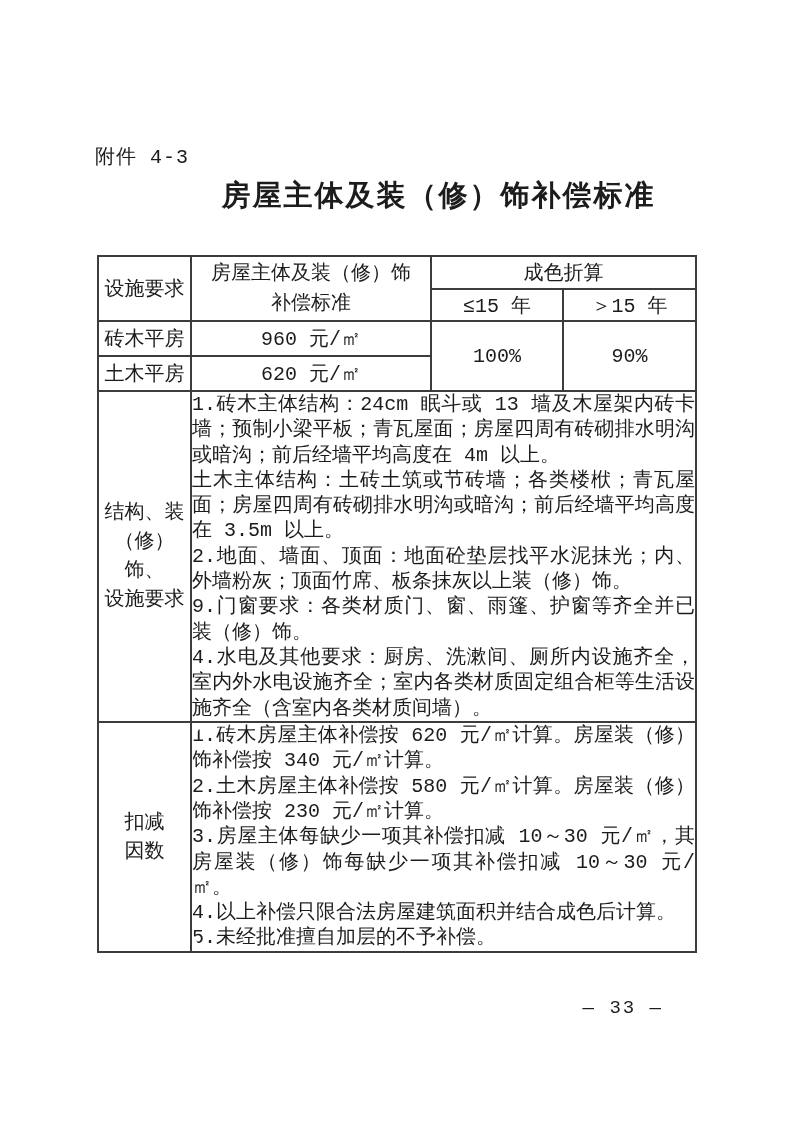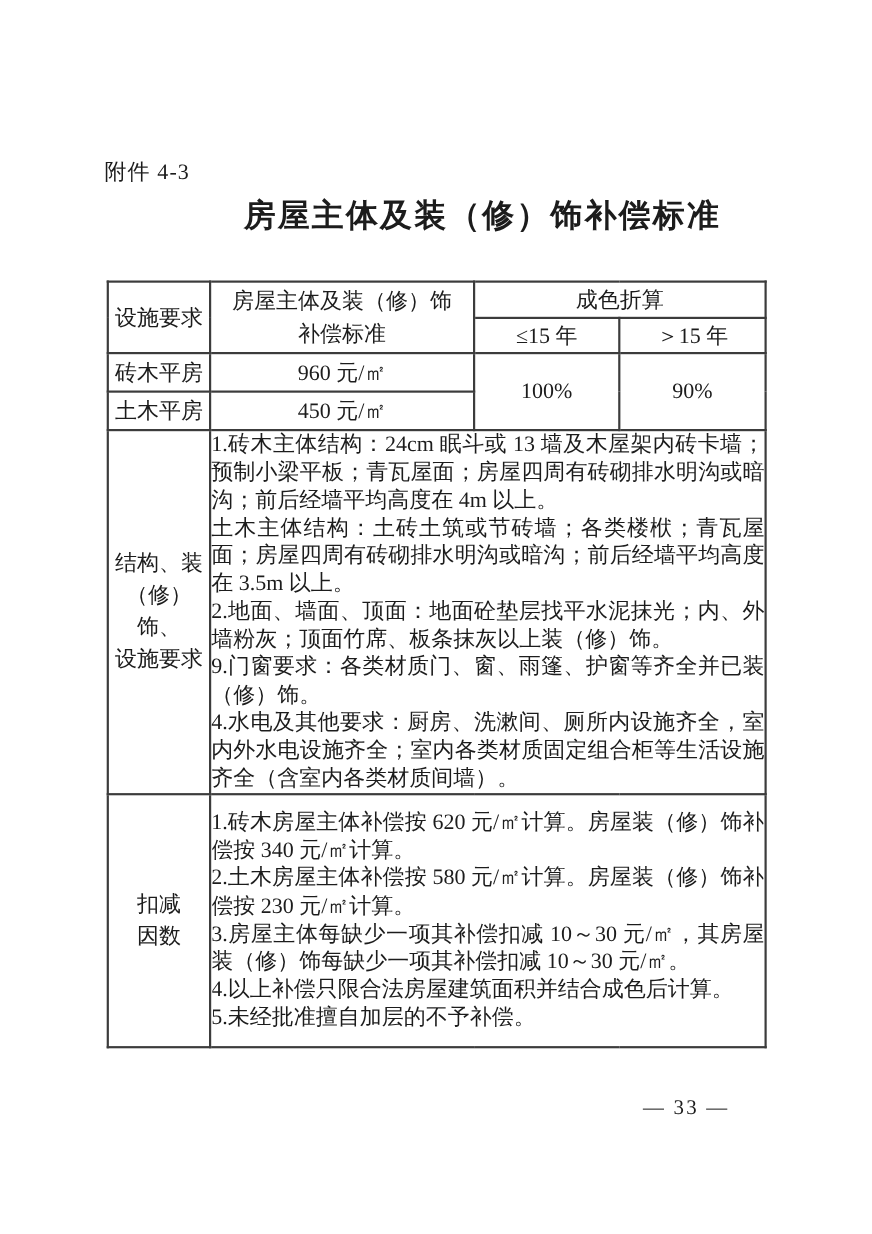--- a/index.html
+++ b/index.html
@@ -5,21 +5,21 @@
   html, body {
     margin: 0;
     padding: 0;
     background: #ffffff;
   }
   .page {
     position: relative;
     width: 793px;
     height: 1122px;
     background: #ffffff;
-    font-family: Liberation Serif, serif;
+    font-family: Liberation Mono, monospace;
     color: #1c1c1c;
     overflow: hidden;
   }
   .attachment-label {
     position: absolute;
     left: 95px;
     top: 143px;
     font-size: 20px;
     letter-spacing: 1px;
   }
@@ -111,21 +111,21 @@
         <td>＞15 年</td>
       </tr>
       <tr class="drow">
         <td>砖木平房</td>
         <td>960 元/㎡</td>
         <td rowspan="2">100%</td>
         <td rowspan="2">90%</td>
       </tr>
       <tr class="drow">
         <td>土木平房</td>
-        <td>450 元/㎡</td>
+        <td>620 元/㎡</td>
       </tr>
       <tr class="srow1">
         <td class="label-cell">
           <div>结构、装</div>
           <div>（修）饰、</div>
           <div>设施要求</div>
         </td>
         <td colspan="3" class="content-cell">
           <p>1.砖木主体结构：24cm 眠斗或 13 墙及木屋架内砖卡墙；预制小梁平板；青瓦屋面；房屋四周有砖砌排水明沟或暗沟；前后经墙平均高度在 4m 以上。</p>
           <p>土木主体结构：土砖土筑或节砖墙；各类楼栿；青瓦屋面；房屋四周有砖砌排水明沟或暗沟；前后经墙平均高度在 3.5m 以上。</p>

